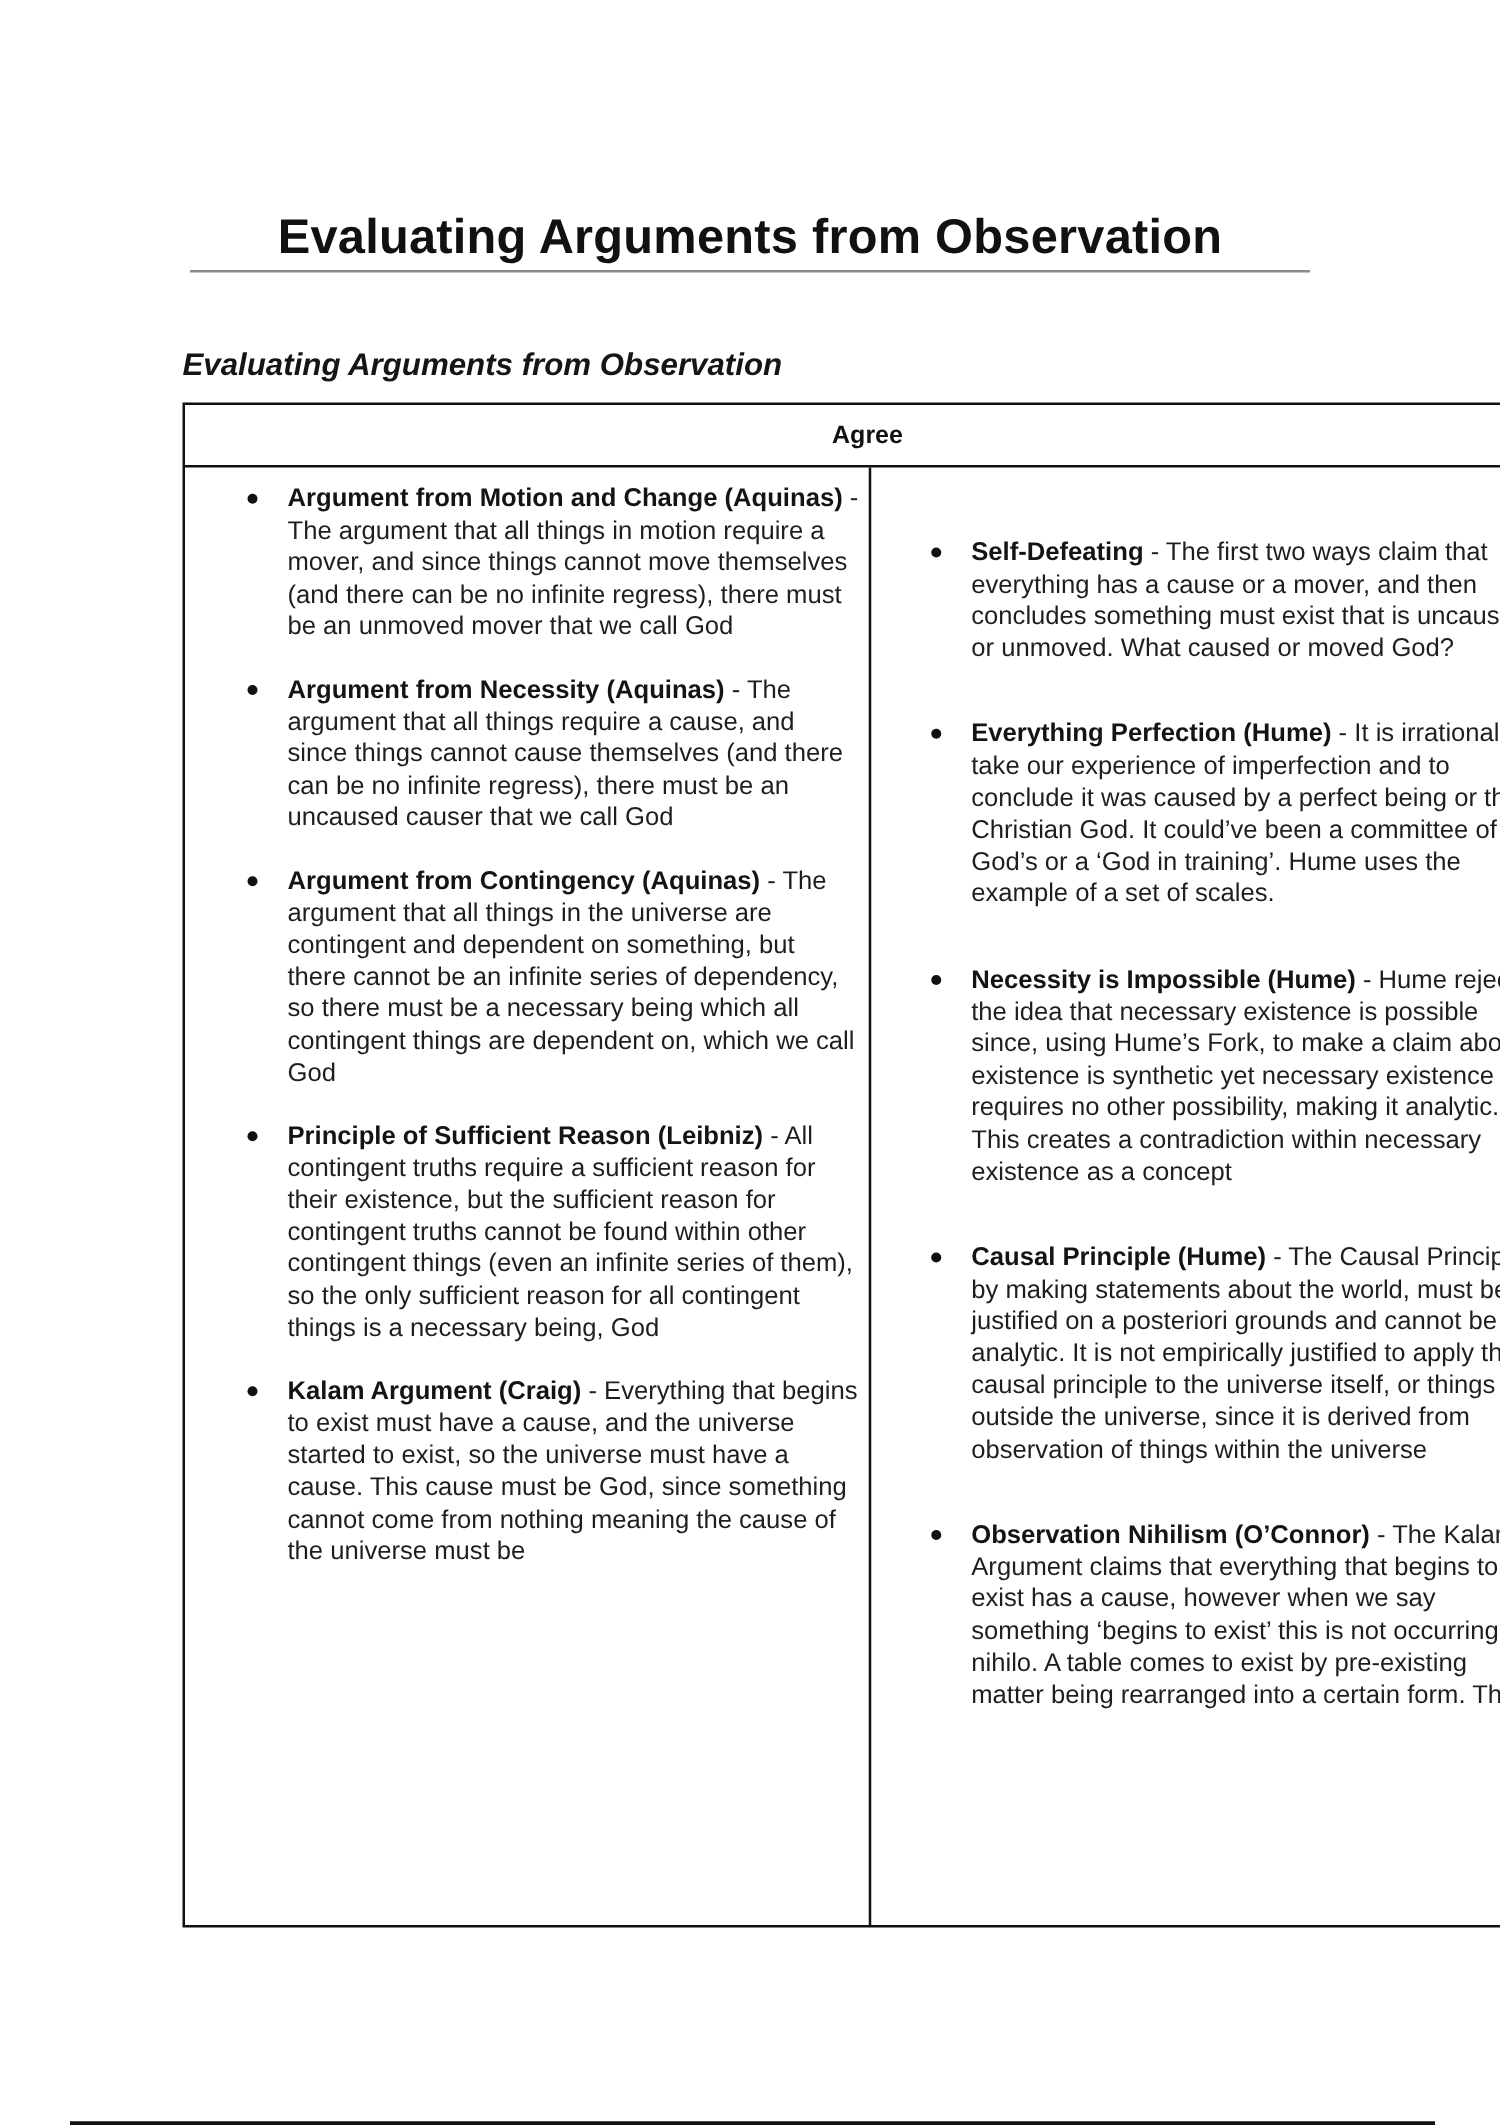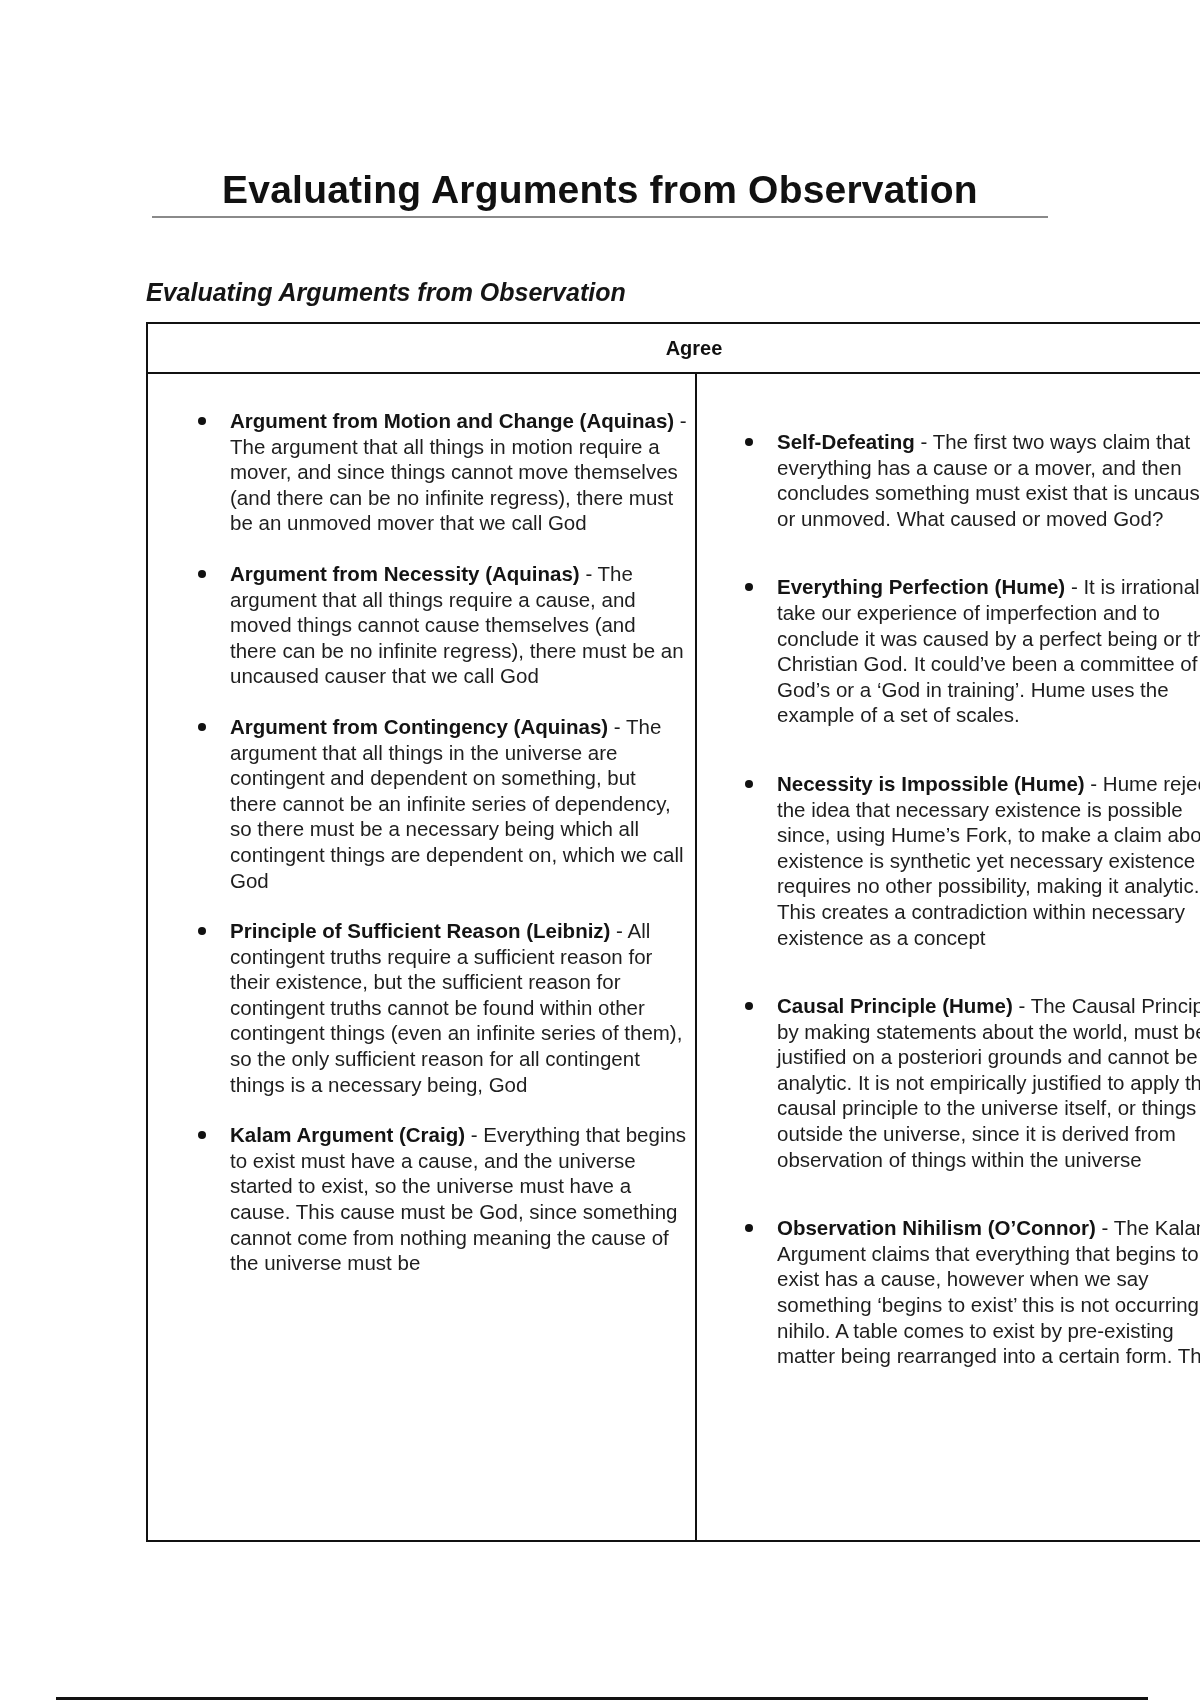--- a/index.html
+++ b/index.html
@@ -74,21 +74,20 @@
       display: flex;
       height: calc(100% - 50px);
     }
     .body-cell {
       flex: 1 1 0;
       overflow: hidden;
       box-sizing: border-box;
     }
     .body-cell.agree {
       padding: 12px 8px 0 0;
-      margin-top: 22px;
     }
     .body-cell.disagree {
       border-left: 2px solid #111;
       padding: 12px 4px 0 0;
     }
     ul.arg-list {
       list-style: none;
       margin: 0;
       padding: 0;
     }
@@ -142,21 +141,21 @@
   </div>
   <div class="body-row">
     <div class="body-cell agree">
       <ul class="arg-list">
         <li class="arg-item">
           <span class="bullet"></span>
           <span class="arg-title">Argument from Motion and Change (Aquinas)</span><span> - The argument that all things in motion require a mover, and since things cannot move themselves (and there can be no infinite regress), there must be an unmoved mover that we call God</span>
         </li>
         <li class="arg-item">
           <span class="bullet"></span>
-          <span class="arg-title">Argument from Necessity (Aquinas)</span><span> - The argument that all things require a cause, and moved things cannot cause themselves (and there can be no infinite regress), there must be an uncaused causer that we call God</span>
+          <span class="arg-title">Argument from Necessity (Aquinas)</span><span> - The argument that all things require a cause, and since things cannot cause themselves (and there can be no infinite regress), there must be an uncaused causer that we call God</span>
         </li>
         <li class="arg-item">
           <span class="bullet"></span>
           <span class="arg-title">Argument from Contingency (Aquinas)</span><span> - The argument that all things in the universe are contingent and dependent on something, but there cannot be an infinite series of dependency, so there must be a necessary being which all contingent things are dependent on, which we call God</span>
         </li>
         <li class="arg-item">
           <span class="bullet"></span>
           <span class="arg-title">Principle of Sufficient Reason (Leibniz)</span><span> - All contingent truths require a sufficient reason for their existence, but the sufficient reason for contingent truths cannot be found within other contingent things (even an infinite series of them), so the only sufficient reason for all contingent things is a necessary being, God</span>
         </li>
         <li class="arg-item">

